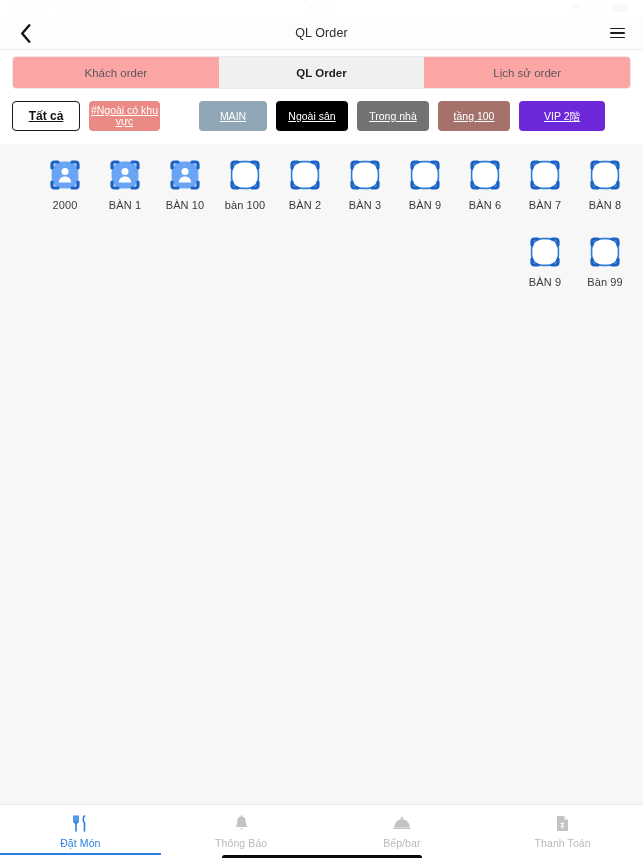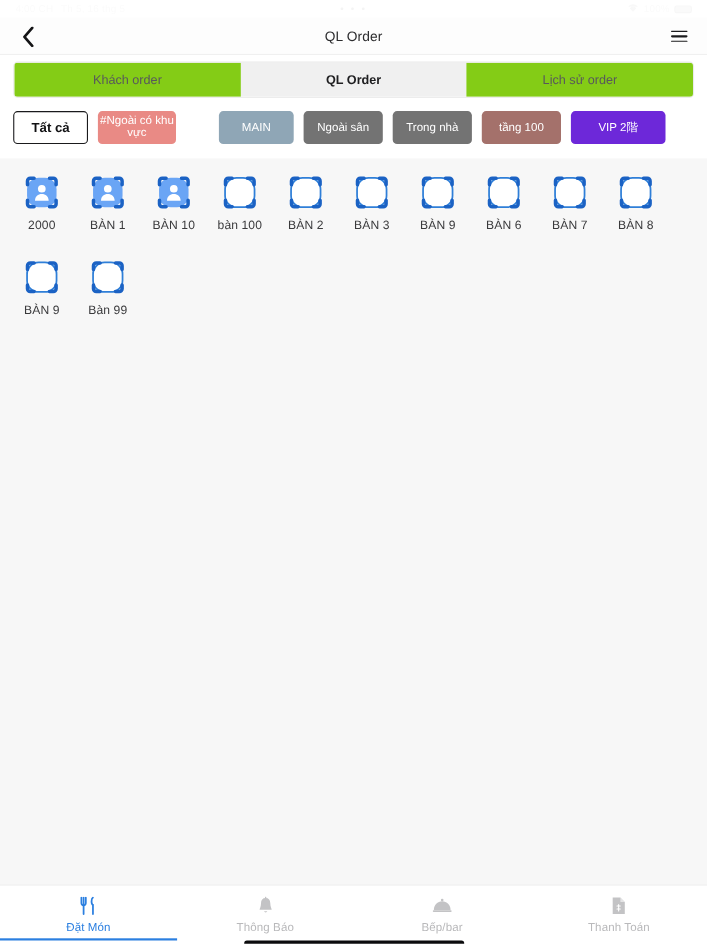--- a/index.html
+++ b/index.html
@@ -92,21 +92,21 @@
   }
   .tab {
     flex: 1;
     height: 31px;
     display: flex;
     align-items: center;
     justify-content: center;
     font-size: 11.5px;
     color: #58585c;
     cursor: pointer;
-    background: #84cc16;
+    background: #fca5a5;
   }
   .tab.active {
     background: #f0f0f0;
     color: #1f1f21;
     font-weight: bold;
   }
 
   
   .chips {
     display: flex;
@@ -124,20 +124,21 @@
     display: flex;
     align-items: center;
     justify-content: center;
     text-align: center;
     font-size: 10.5px;
     color: #ffffff;
     padding: 0 0;
     cursor: pointer;
     line-height: 11px;
     flex: 0 0 auto;
+    text-decoration: underline;
   }
   .chip.wide2 { width: 71px; white-space: normal; }
   .chip-all {
     background: #ffffff;
     color: #111113;
     border: 1.4px solid #1a1a1c;
     font-weight: bold;
     font-size: 12px;
     width: 68px;
   }
@@ -146,20 +147,21 @@
   .content {
     background: #f7f7f7;
     height: 660px;
     padding: 14px 8px 0 8px;
     overflow: hidden;
   }
   .table-grid {
     display: flex;
     flex-wrap: wrap;
     align-content: flex-start;
+    justify-content: flex-end;
   }
   .table-cell {
     width: 60px;
     margin: 0 0 24px 0;
     display: flex;
     flex-direction: column;
     align-items: center;
     cursor: pointer;
   }
   .table-icon {
@@ -265,21 +267,21 @@
     <div class="tab">Khách order</div>
     <div class="tab active">QL Order</div>
     <div class="tab">Lịch sử order</div>
   </div>
 </div>
 
 <div class="chips">
   <div class="chip chip-all" style="width: 68px;">Tất cả</div>
   <div class="chip wide2" style="background: rgb(233, 138, 133); color: rgb(255, 255, 255); width: 71px;">#Ngoài có khu vực</div>
   <div class="chip" style="background: rgb(143, 166, 182); color: rgb(255, 255, 255); width: 68px; margin-left: 30px;">MAIN</div>
-  <div class="chip" style="background: #737373; color: rgb(255, 255, 255); width: 72px; text-align: right;">Ngoài sân</div>
+  <div class="chip" style="background: #000000; color: rgb(255, 255, 255); width: 72px; text-align: right;">Ngoài sân</div>
   <div class="chip" style="background: #737373; color: rgb(255, 255, 255); width: 72px;">Trong nhà</div>
   <div class="chip" style="background: rgb(164, 113, 107); color: rgb(255, 255, 255); width: 72px;">tầng 100</div>
   <div class="chip" style="background: #6d28d9; color: rgb(255, 255, 255); width: 86px;">VIP 2階</div>
 </div>
 
 <div class="content">
   <div class="table-grid" id="table-grid">
       <div class="table-cell">
         <div class="table-icon">
           <svg width="34" height="34" viewBox="0 0 34 34">

